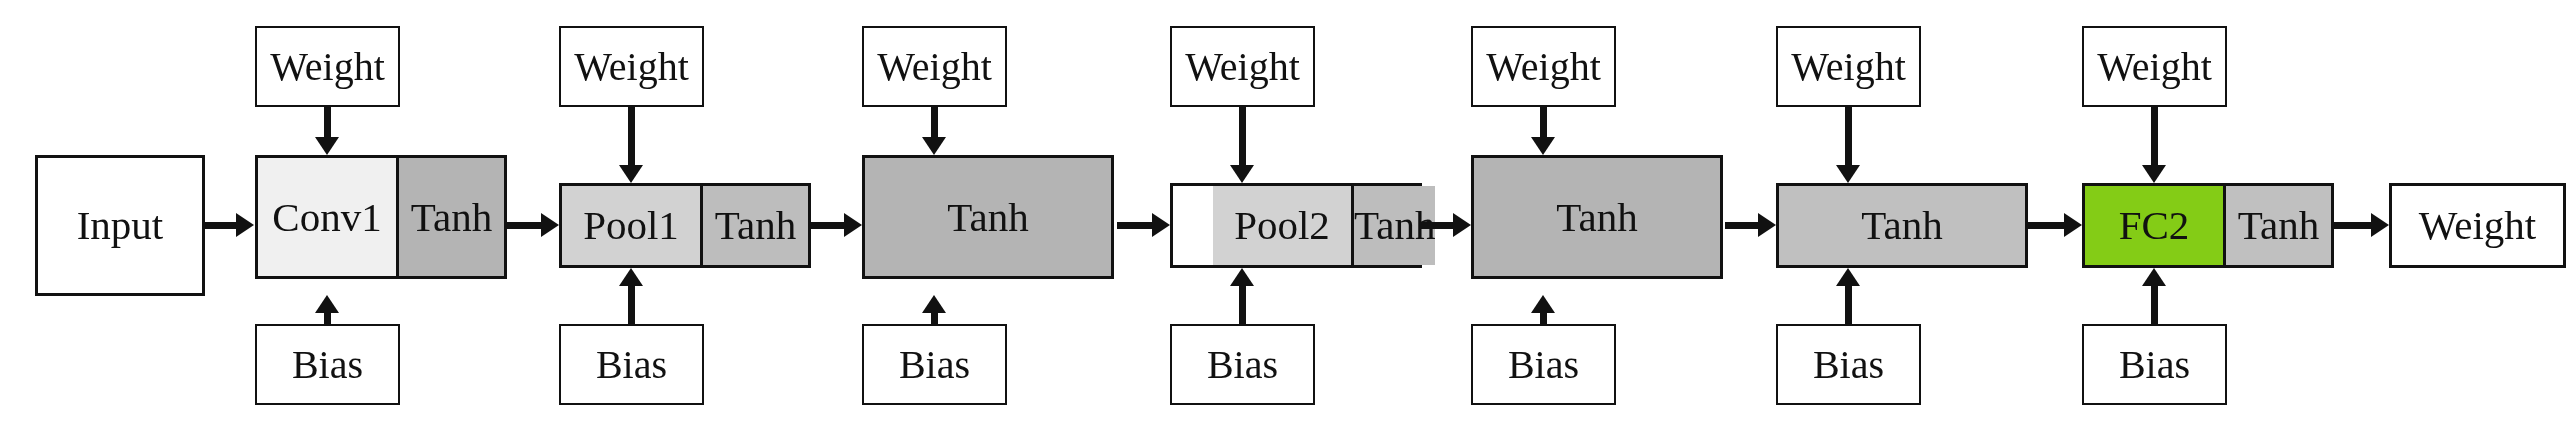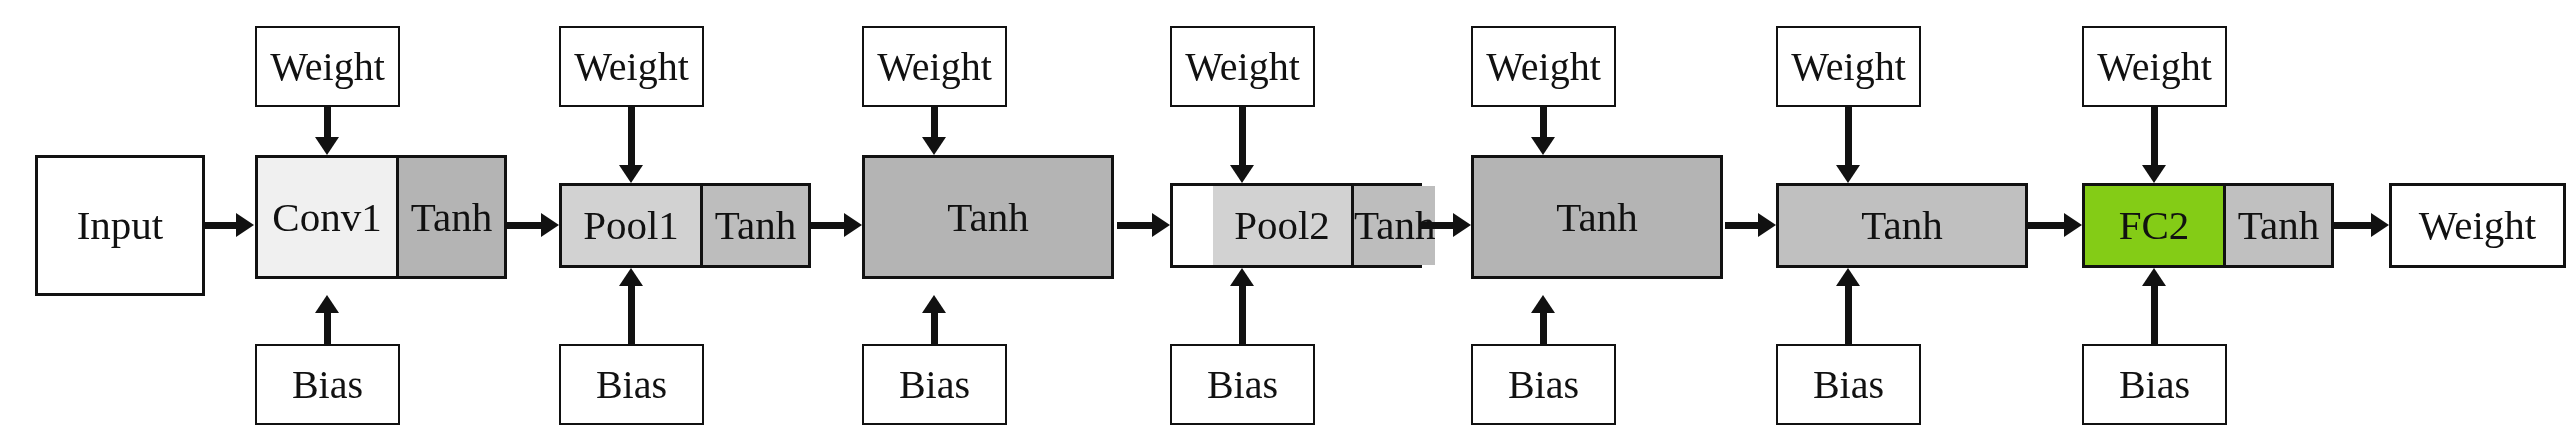--- a/index.html
+++ b/index.html
@@ -22,21 +22,21 @@
   .wb{ 
     position:absolute;
     box-sizing:border-box;
     width:145px;height:81px;
     background:#ffffff;
     border:2.7px solid #111111;
     display:flex;align-items:center;justify-content:center;
     font-size:40px;line-height:1;
   }
   .wb.w{top:26px;}
-  .wb.b{top:344px;}
+  .wb.b{top:324px;}
   .block{
     position:absolute;
     box-sizing:border-box;
     display:flex;
     border:3.3px solid #111111;
     background:#ffffff;
   }
   .block.tall{top:155px;height:124px;}
   .block.short{top:183px;height:85px;}
   .cell{

